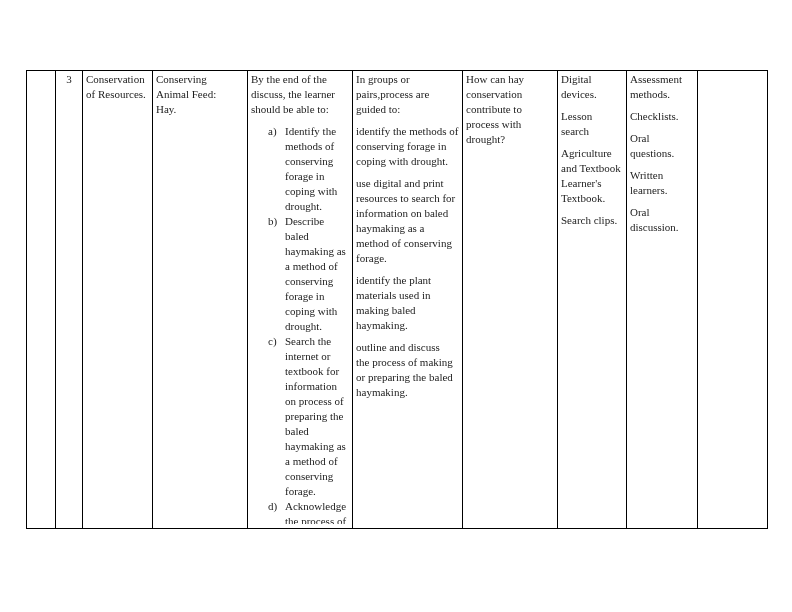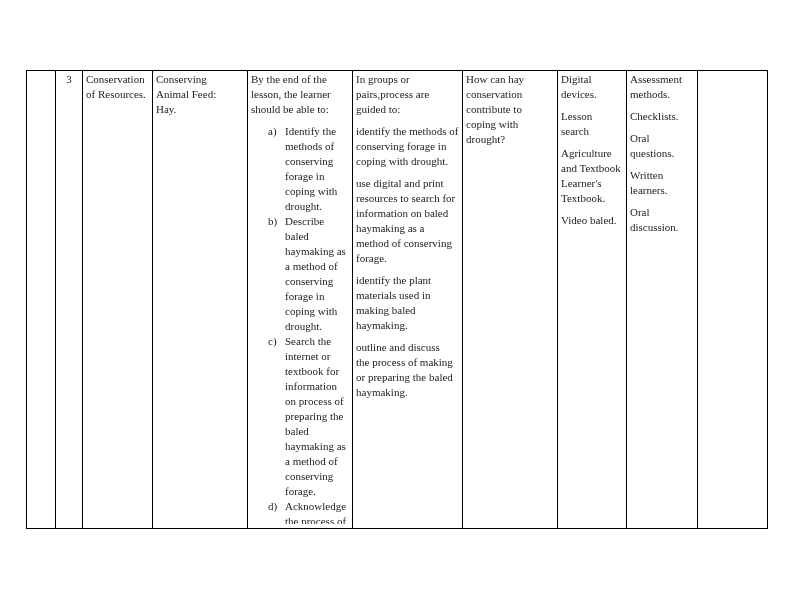--- a/index.html
+++ b/index.html
@@ -91,21 +91,21 @@
       <td>
         <div class="clip">
           <div class="para prewrap">Conserving
 Animal Feed:
 Hay.</div>
         </div>
       </td>
 
       <td>
         <div class="clip">
-          <div class="para">By the end of the lesson, the learner should be able to:</div>
+          <div class="para">By the end of the discuss, the learner should be able to:</div>
           <div class="olist">
             <div class="oitem">
               <span class="mk">a)</span>
               <span class="tx">Identify the methods of conserving forage in coping with drought.</span>
             </div>
             <div class="oitem">
               <span class="mk">b)</span>
               <span class="tx">Describe baled haymaking as a method of conserving forage in coping with drought.</span>
             </div>
             <div class="oitem">
@@ -128,31 +128,31 @@
           <div class="para">identify the plant materials used in making baled haymaking.</div>
           <div class="para prewrap">outline and discuss
 the process of making
 or preparing the baled
 haymaking.</div>
         </div>
       </td>
 
       <td>
         <div class="clip">
-          <div class="para">How can hay conservation contribute to coping with drought?</div>
+          <div class="para">How can hay conservation contribute to process with drought?</div>
         </div>
       </td>
 
       <td>
         <div class="clip">
           <div class="para">Digital devices.</div>
           <div class="para prewrap">Lesson
 search</div>
           <div class="para">Agriculture and Textbook Learner's Textbook.</div>
-          <div class="para">Video baled.</div>
+          <div class="para">Search clips.</div>
         </div>
       </td>
 
       <td>
         <div class="clip">
           <div class="para">Assessment methods.</div>
           <div class="para">Checklists.</div>
           <div class="para">Oral questions.</div>
           <div class="para">Written learners.</div>
           <div class="para">Oral discussion.</div>

